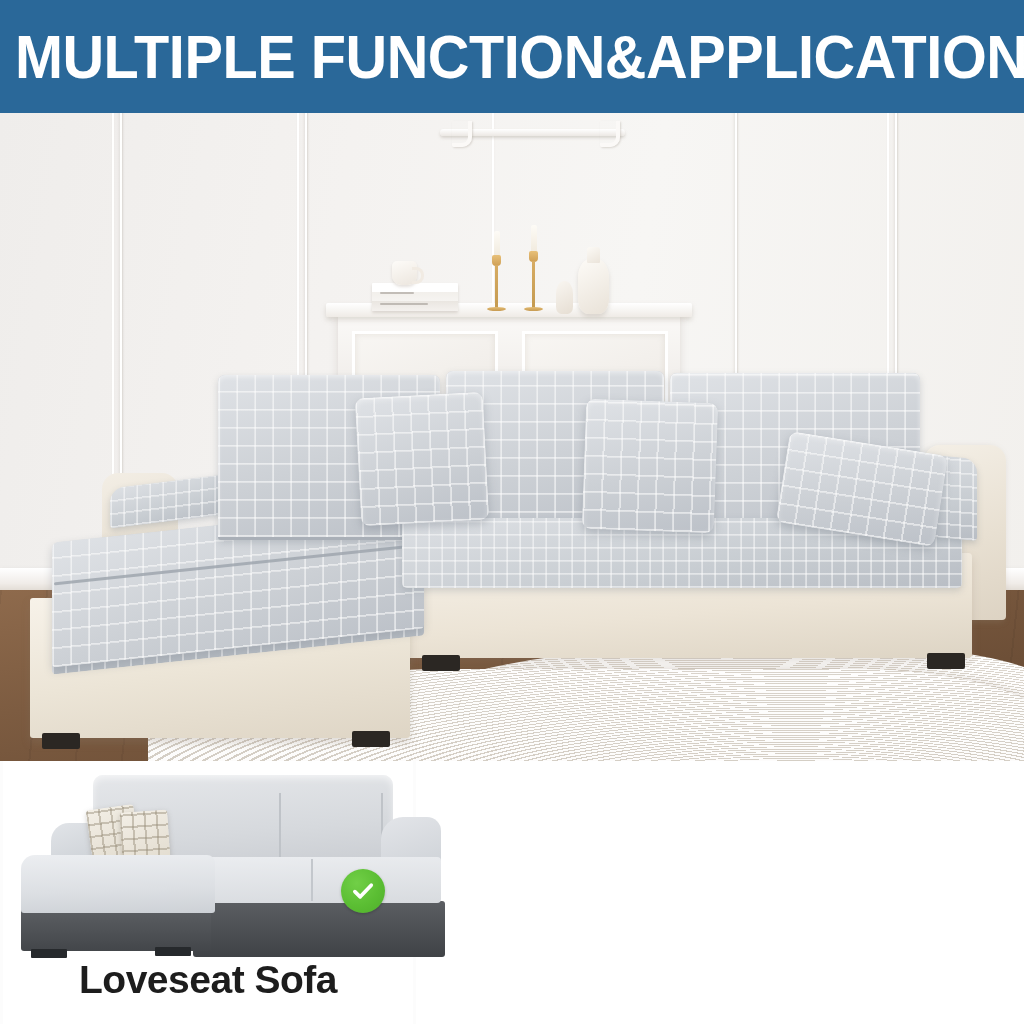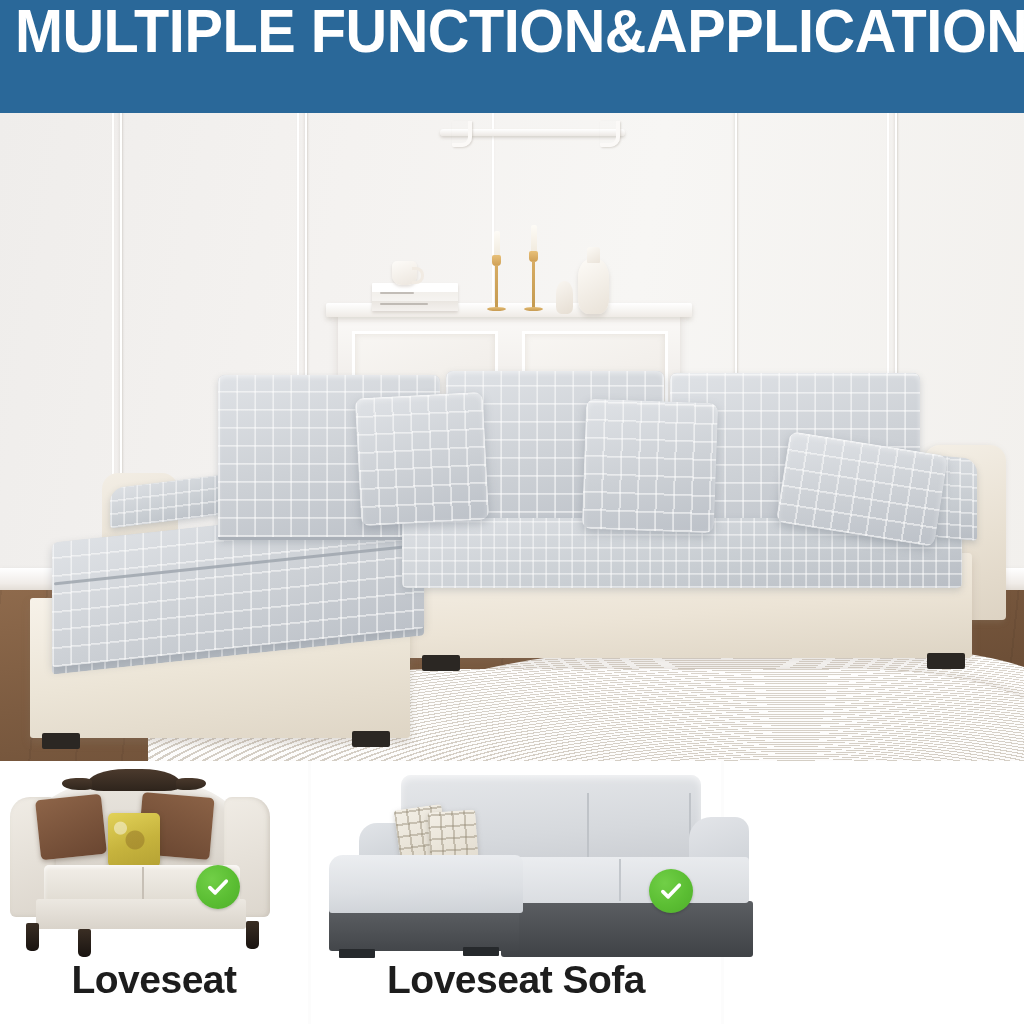--- a/index.html
+++ b/index.html
@@ -7,21 +7,21 @@
     width:1024px;height:1024px;overflow:hidden;
     font-family:"Liberation Sans",sans-serif;
     background:#ffffff;
   }
   .page{position:relative;width:1024px;height:1024px;overflow:hidden;}
 
   
   .banner{
     position:absolute;left:0;top:0;width:1024px;height:113px;
     background:#2a6899;
-    display:flex;align-items:flex-start;
+    display:flex;align-items:center;
     overflow:hidden;
   }
   .banner-title{
     color:#ffffff;
     font-family:"Liberation Sans Narrow","Liberation Sans",sans-serif;
     font-weight:bold;
     font-size:62px;
     line-height:62px;
     letter-spacing:-0.5px;
     transform:scaleX(0.93);
@@ -560,44 +560,20 @@
         <div class="pillow p1 quilt"></div>
         <div class="pillow p2 quilt"></div>
         <div class="pillow p3 quilt"></div>
       </div>
 
     </div>
   </div>
 
   <div class="panels">
 
-    <div class="panel p-love">
-      <div class="panel-art">
-        <div class="ls ls-back"></div>
-        <div class="ls ls-crest"></div>
-        <div class="ls ls-arm l"></div>
-        <div class="ls ls-arm r"></div>
-        <div class="ls-pillow ls-pb1"></div>
-        <div class="ls-pillow ls-pb2"></div>
-        <div class="ls-pillow ls-py"></div>
-        <div class="ls ls-seat"></div>
-        <div class="ls-seat-split"></div>
-        <div class="ls ls-skirt"></div>
-        <div class="ls-leg ls-lg1"></div>
-        <div class="ls-leg ls-lg2"></div>
-        <div class="ls-leg ls-lg3"></div>
-
-        <div class="check-badge" style="left:196px;top:104px;">
-          <svg width="26" height="26" viewBox="0 0 24 24">
-            <path d="M4.5 12.6 L9.4 17.4 L19.6 6.6" fill="none" stroke="#ffffff" stroke-width="3.4" stroke-linecap="round" stroke-linejoin="round"></path>
-          </svg>
-        </div>
-      </div>
-      <div class="panel-label">Loveseat</div>
-    </div>
 
     <div class="panel p-sect">
       <div class="panel-art">
         <div class="sec sec-back">
           <div class="sec-bdiv sec-bd1"></div>
           <div class="sec-bdiv sec-bd2"></div>
         </div>
         <div class="sec sec-arm-r"></div>
         <div class="sec sec-chaise-back"></div>
         <div class="sec-pillow sec-p1"></div>

